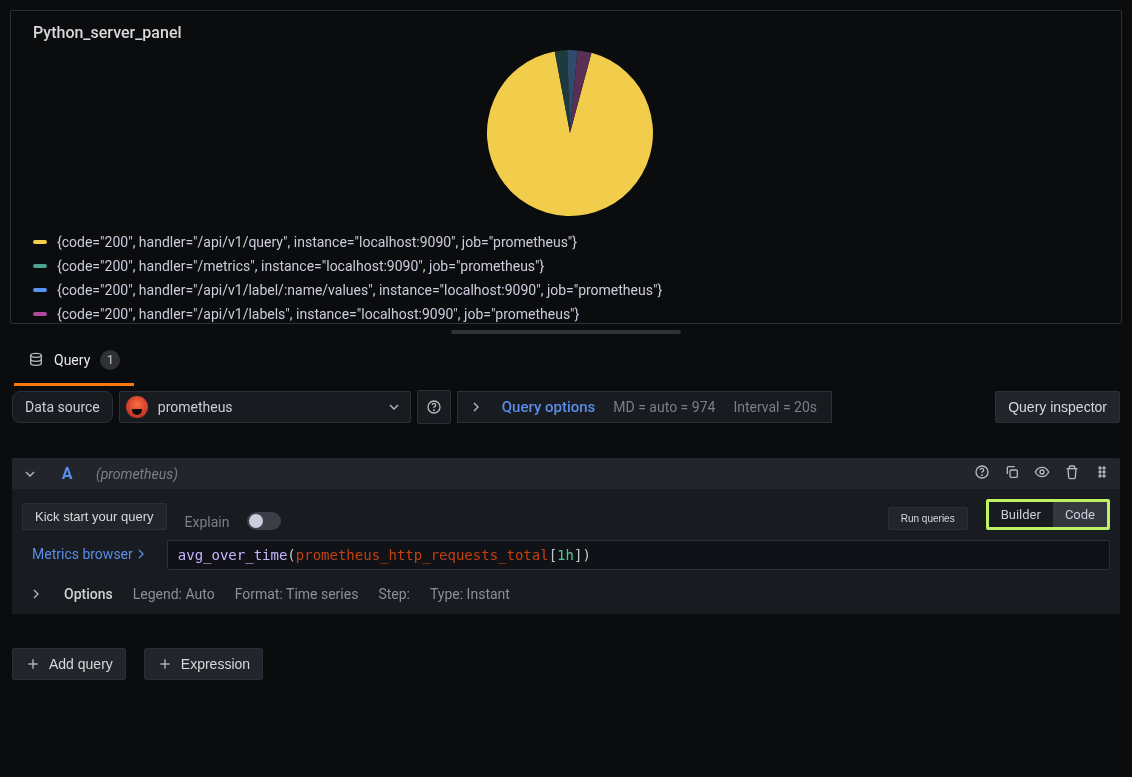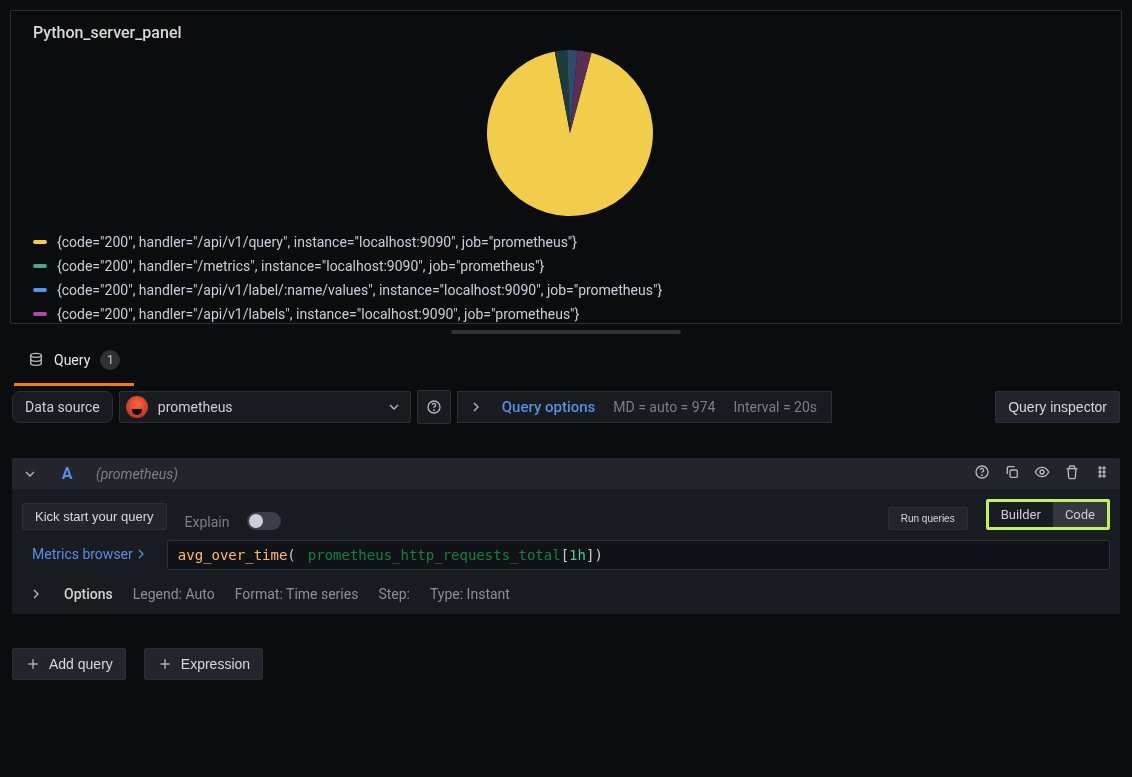--- a/index.html
+++ b/index.html
@@ -176,22 +176,22 @@
   .code-well {
     flex:1;
     background:#111217;
     border:1px solid #2c2f35;
     border-radius:2px;
     padding:6px 10px;
     font-family: Menlo, Consolas, monospace;
     font-size:14px;
     color:#c7cacd;
   }
-  .fn { color:#fdba74; }
-  .var { color:#15803d;margin-left:12px; }
+  .fn { color:#c4b5fd; }
+  .var { color:#c2410c; }
   .num { color:#56c990; }
   .opts-row {
     display:flex; align-items:center; gap:20px;
     color:#8b8f96;
     padding: 6px 8px 0 6px;
     font-size:14px;
   }
   .opts-row .chev { color:#9a9fa7; }
   .opts-title { color:#d0d2d5; font-weight:500;}
   .footer-actions {

